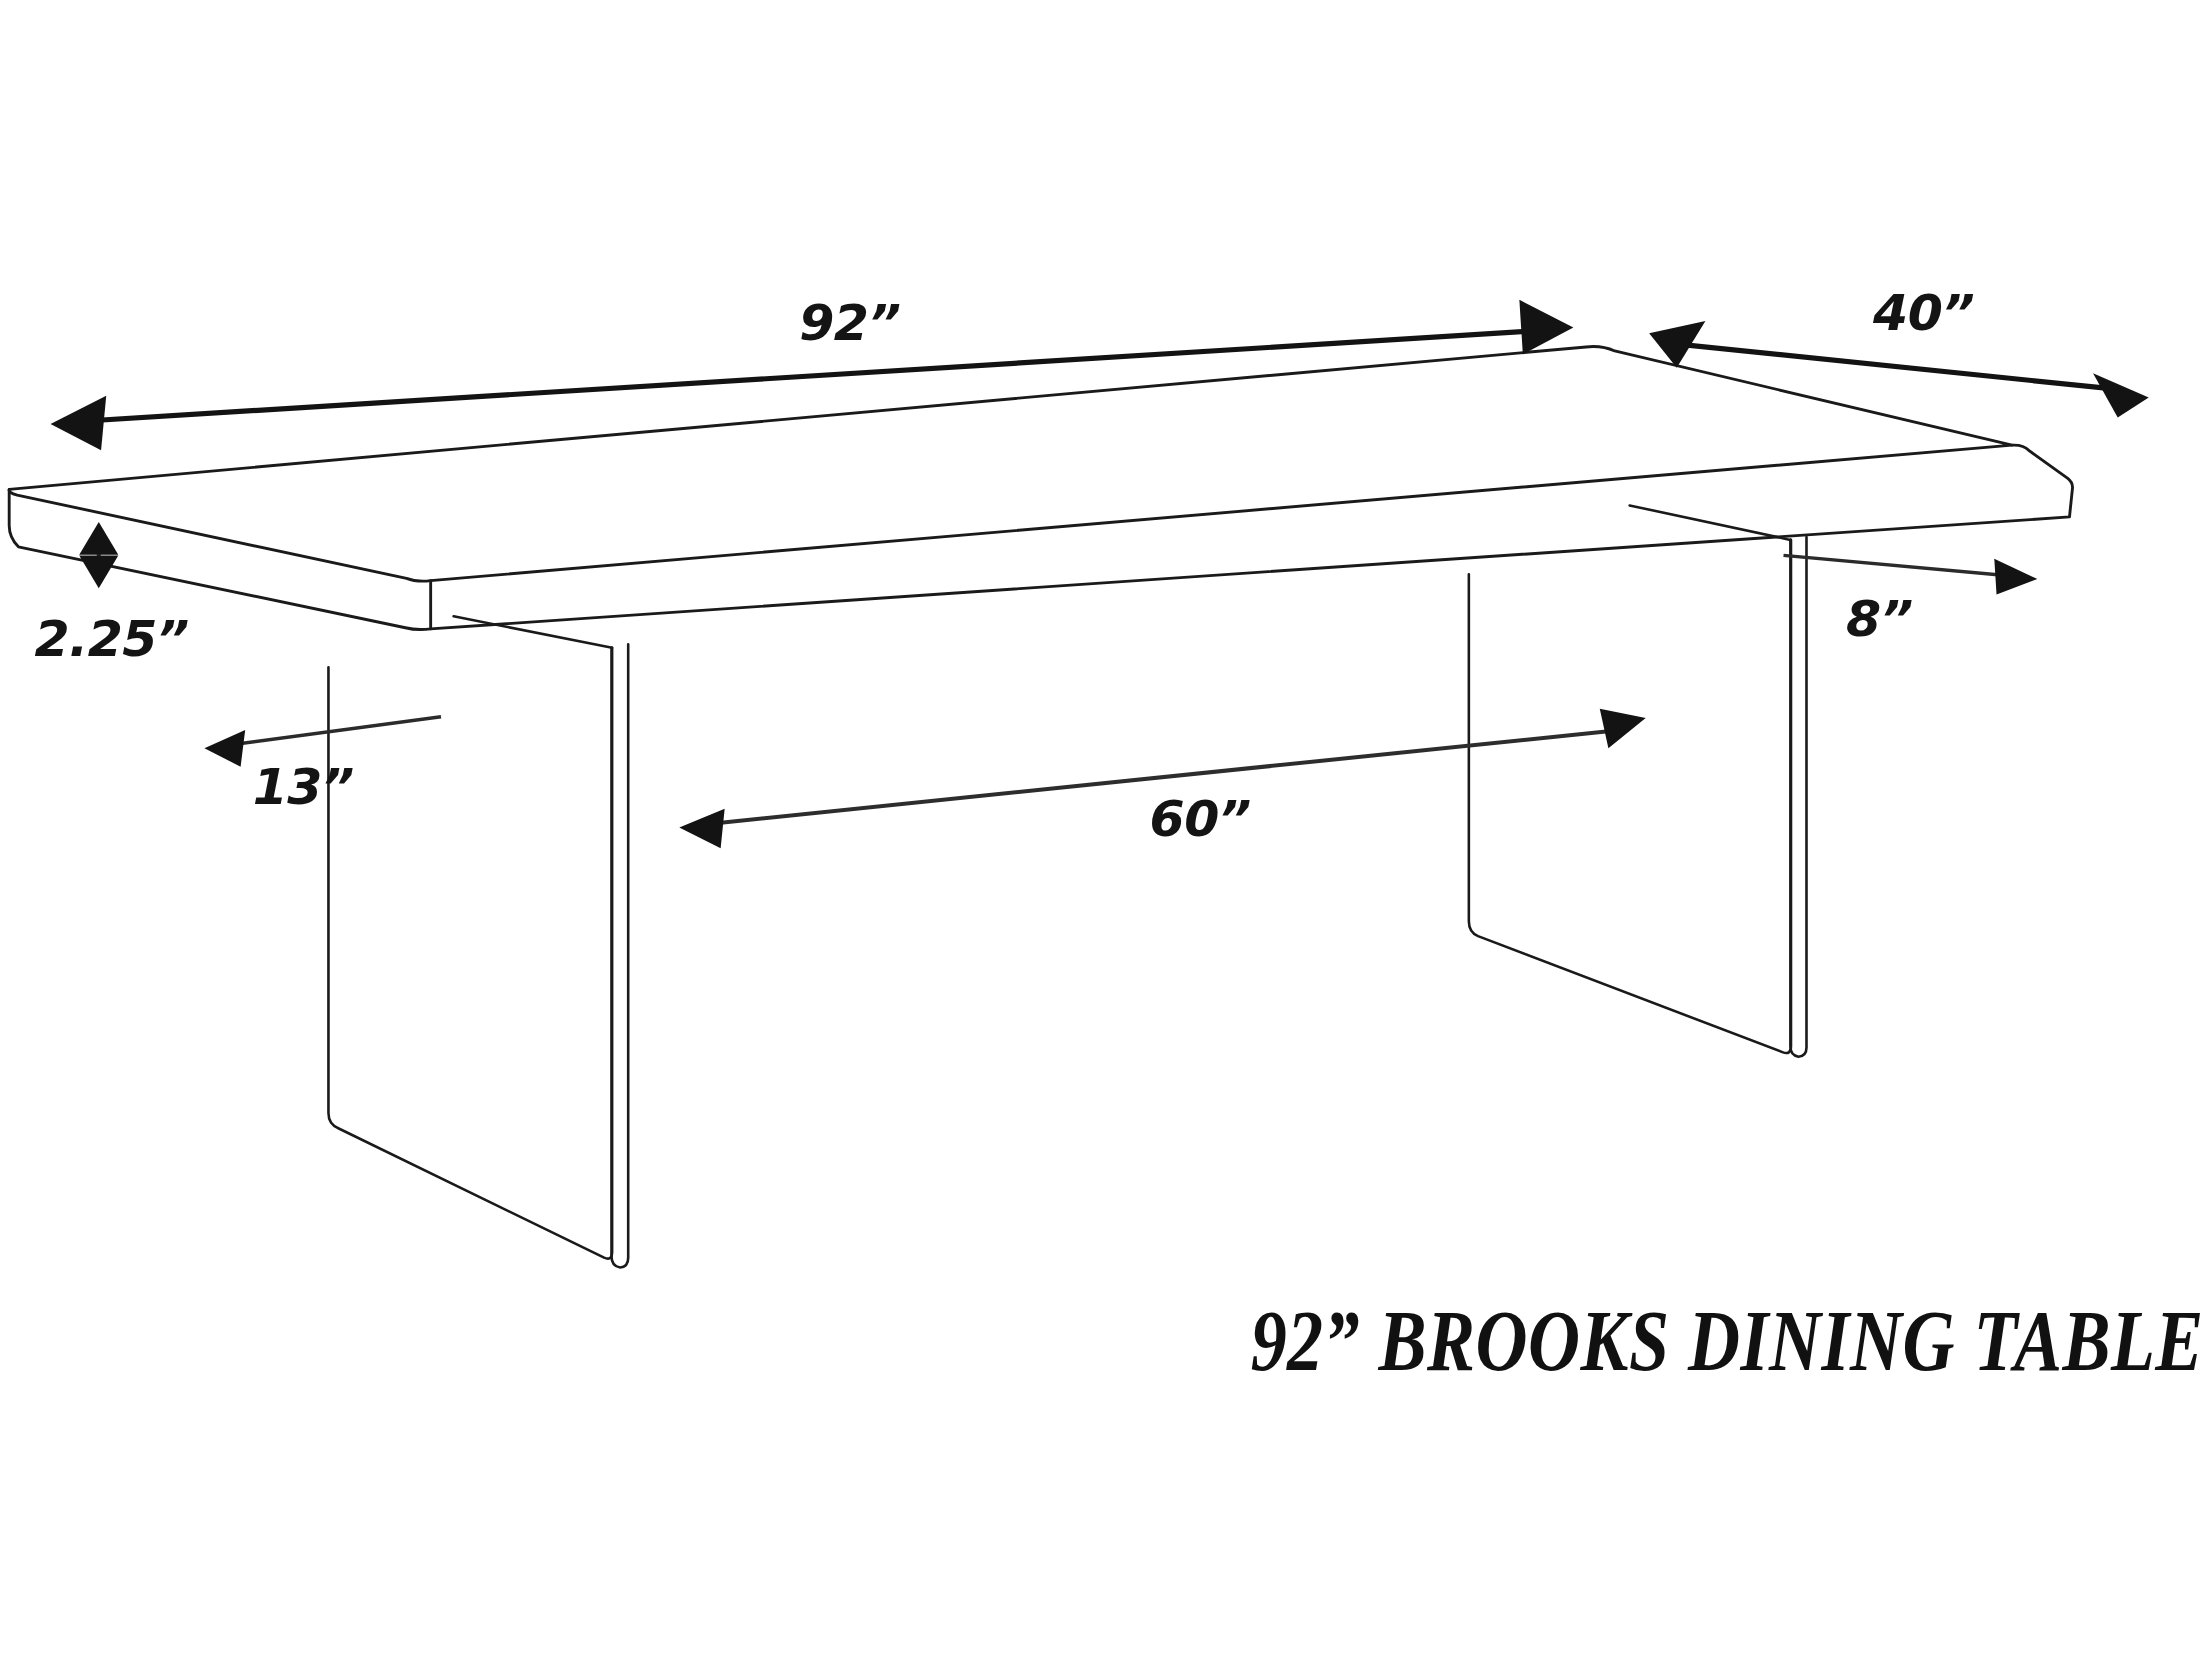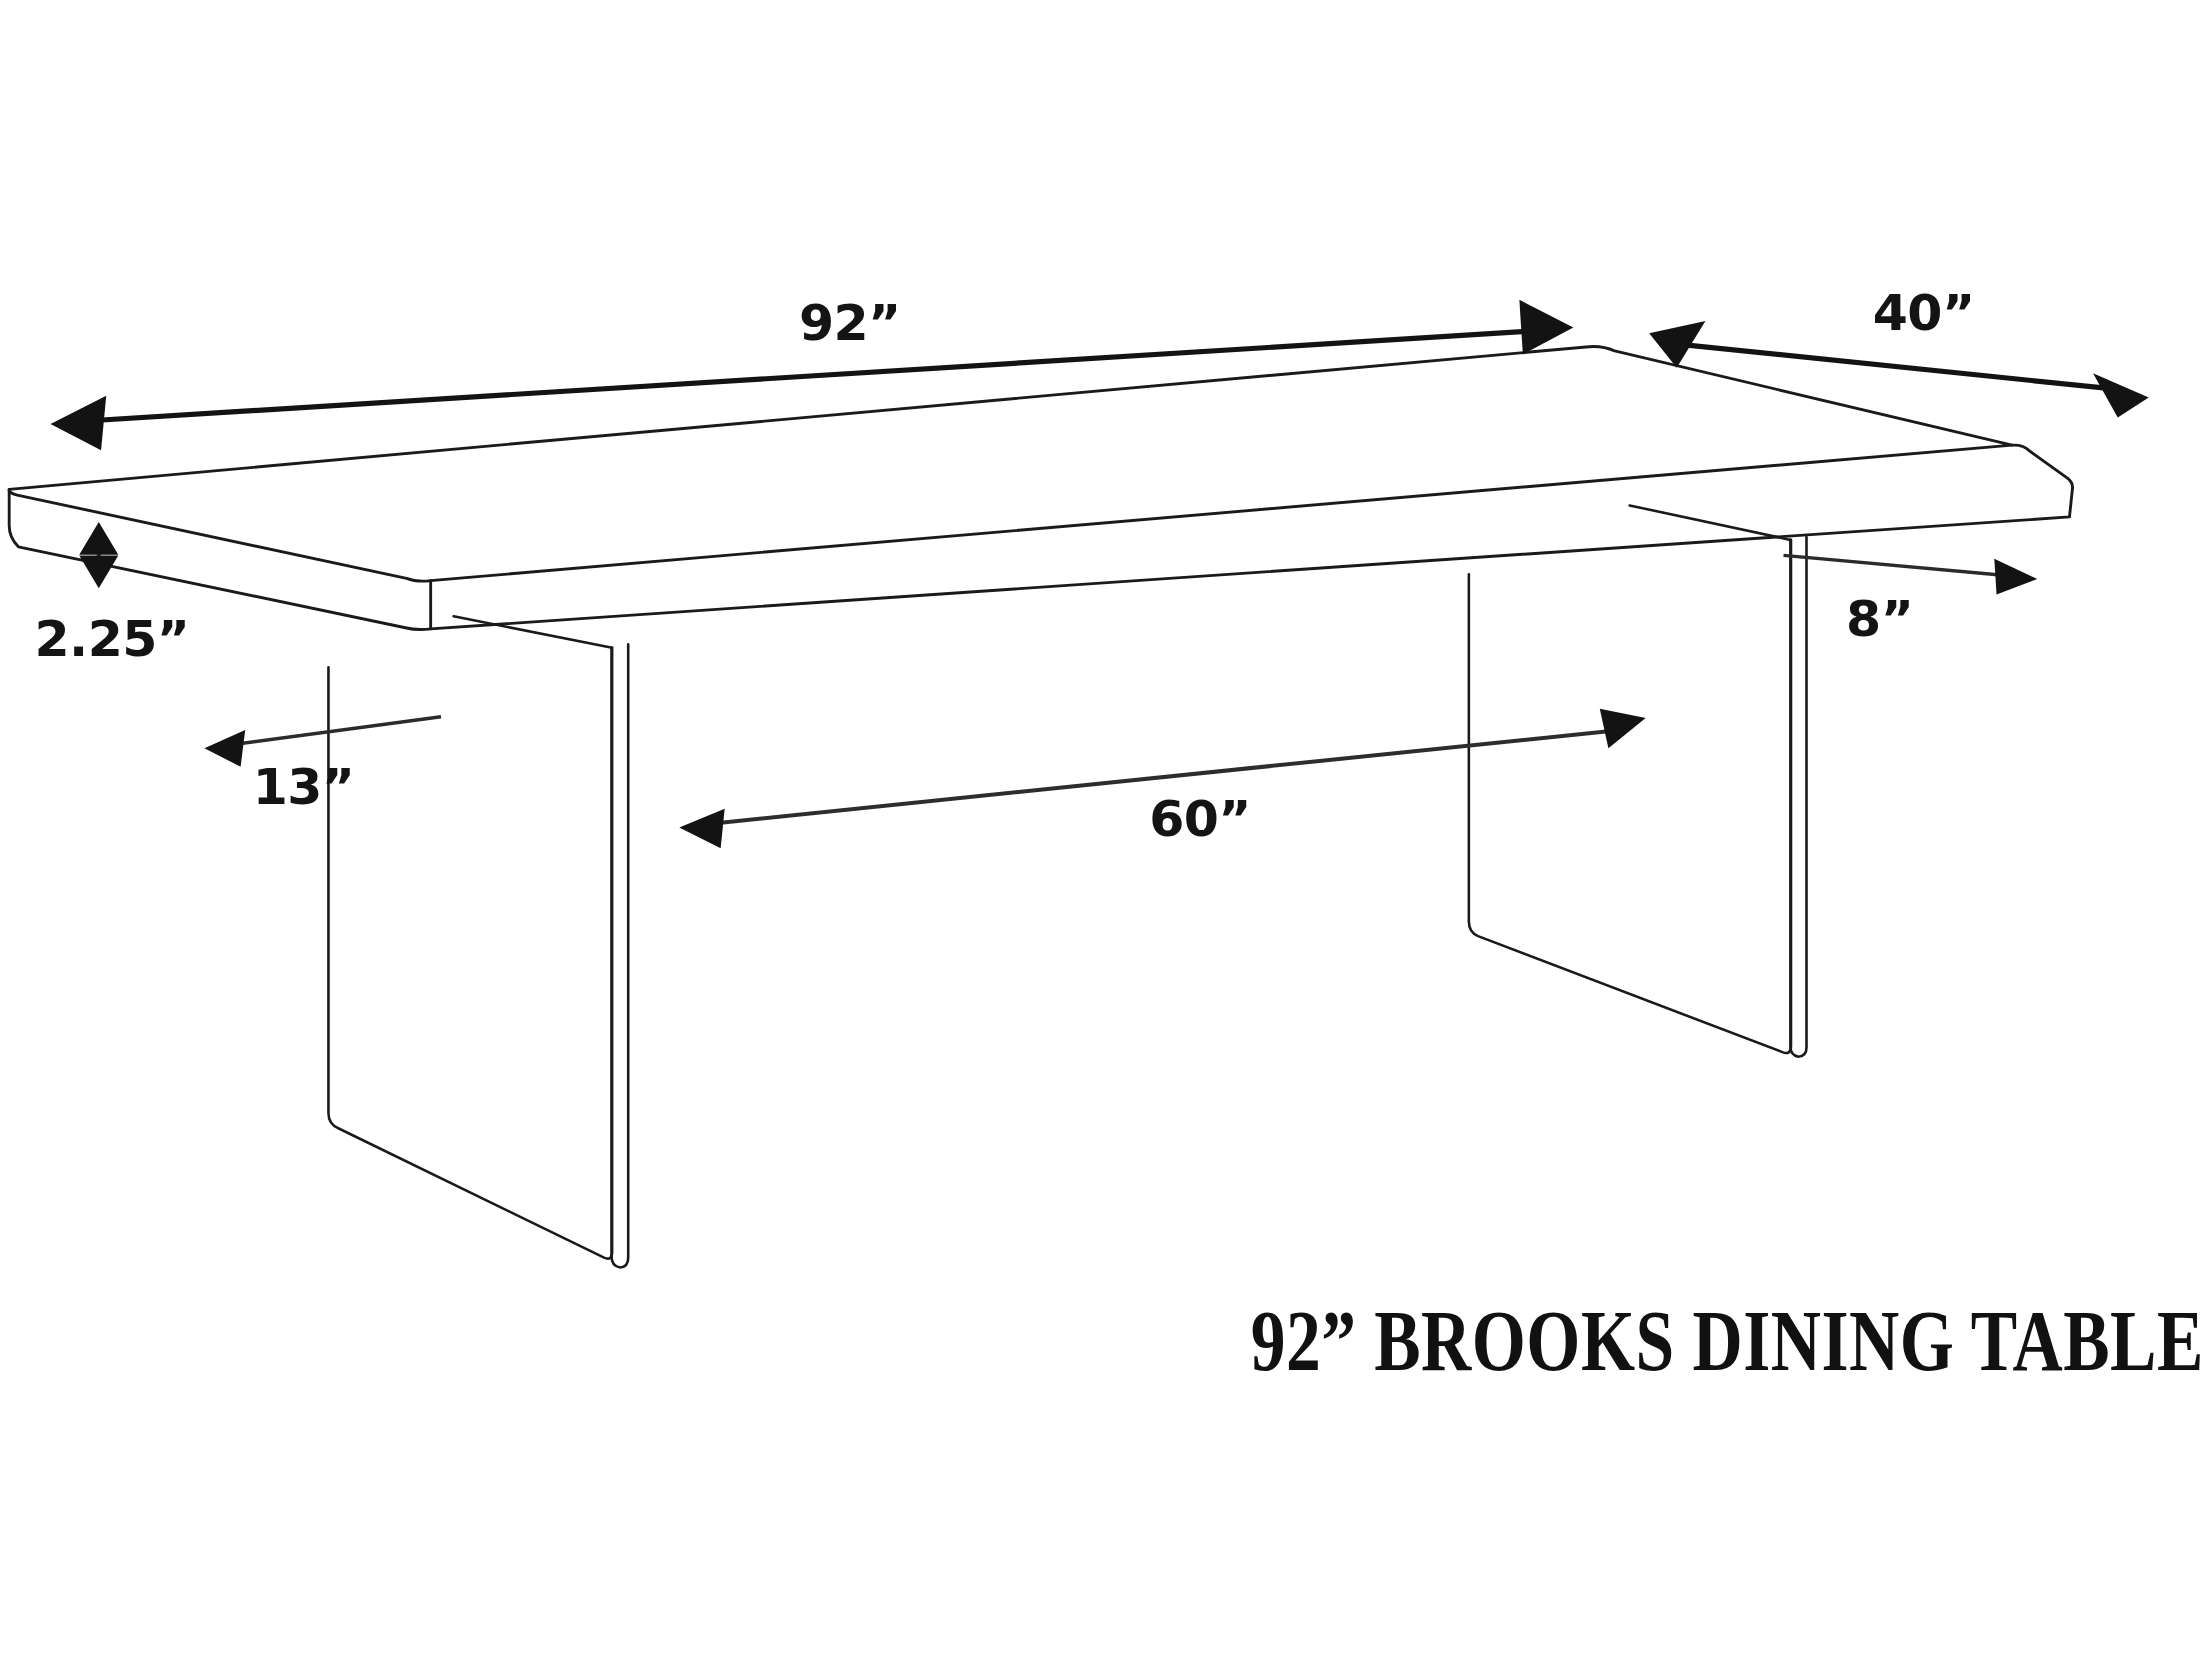--- a/index.html
+++ b/index.html
@@ -7,20 +7,21 @@
     padding: 0;
     background: #ffffff;
   }
   #page {
     position: relative;
     width: 2205px;
     height: 1585px;
     background: #ffffff;
     overflow: hidden;
     font-family: "Liberation Sans", sans-serif;
+    font-style: italic;
   }
   #drawing {
     position: absolute;
     top: 0;
     left: 0;
     width: 2205px;
     height: 1654px;
     display: block;
   }
   .furn-line {

